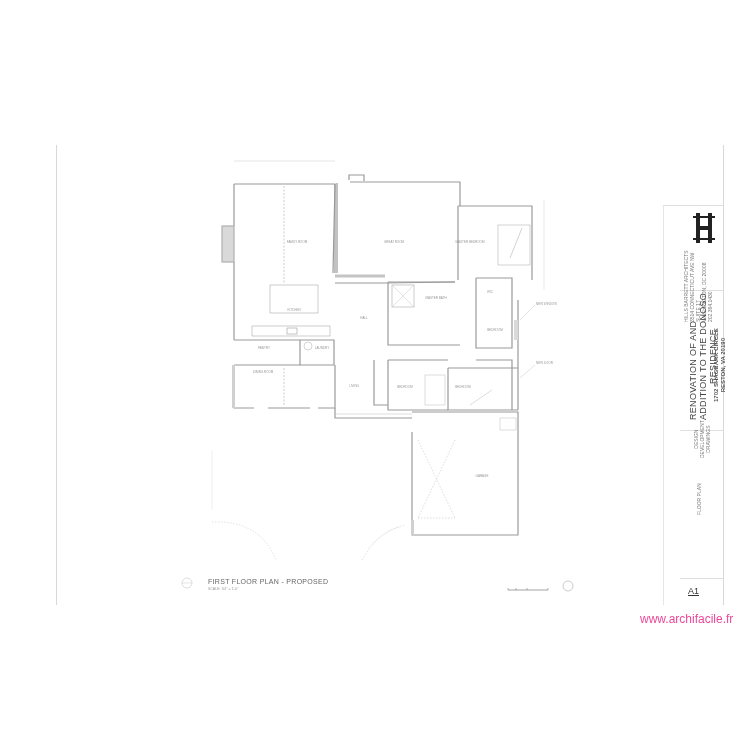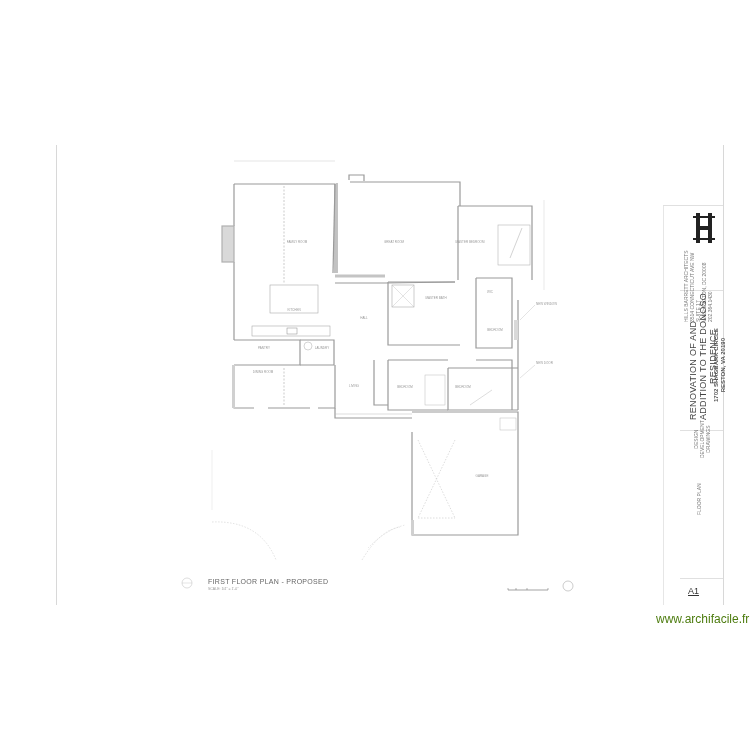--- a/index.html
+++ b/index.html
@@ -9,21 +9,21 @@
   .frame-right { position:absolute; left:723px; top:145px; width:1px; height:460px; background:#d8d8d8; }
   .titleblock-sep { position:absolute; left:663px; top:205px; width:1px; height:400px; background:#e6e6e6; }
   .tb-hr { position:absolute; height:1px; background:#e0e0e0; }
   svg.plan { position:absolute; left:0; top:0; }
   .logo { position:absolute; left:693px; top:213px; width:22px; height:30px; }
   .vtext { position:absolute; transform-origin:left top; transform:rotate(-90deg); white-space:nowrap; color:#555; }
   .vt-small { font-size:5px; line-height:6px; color:#777; }
   .vt-project { font-size:9px; line-height:10px; color:#444; letter-spacing:0.3px; }
   .vt-addr { font-size:6px; line-height:7px; color:#555; font-weight:bold; }
   .sheet-num { position:absolute; left:688px; top:586px; font-size:9px; color:#333;text-decoration:underline; }
-  .watermark { position:absolute; left:640px; top:612px; font-size:12px; color:#4d7c0f;margin-left:16px; }
+  .watermark { position:absolute; left:640px; top:612px; font-size:12px; color:#ec4899; }
   .plan-title { position:absolute; left:208px; top:578px; font-size:7px; color:#666; letter-spacing:0.3px; }
   .plan-scale { position:absolute; left:208px; top:587px; font-size:3.5px; color:#999; }
   .room-label { position:absolute; font-size:3px; color:#999; text-align:center; line-height:4px; }
 </style>
 </head>
 <body>
 
 <div class="sheet">
   <div class="frame-left"></div>
   <div class="frame-right"></div>

